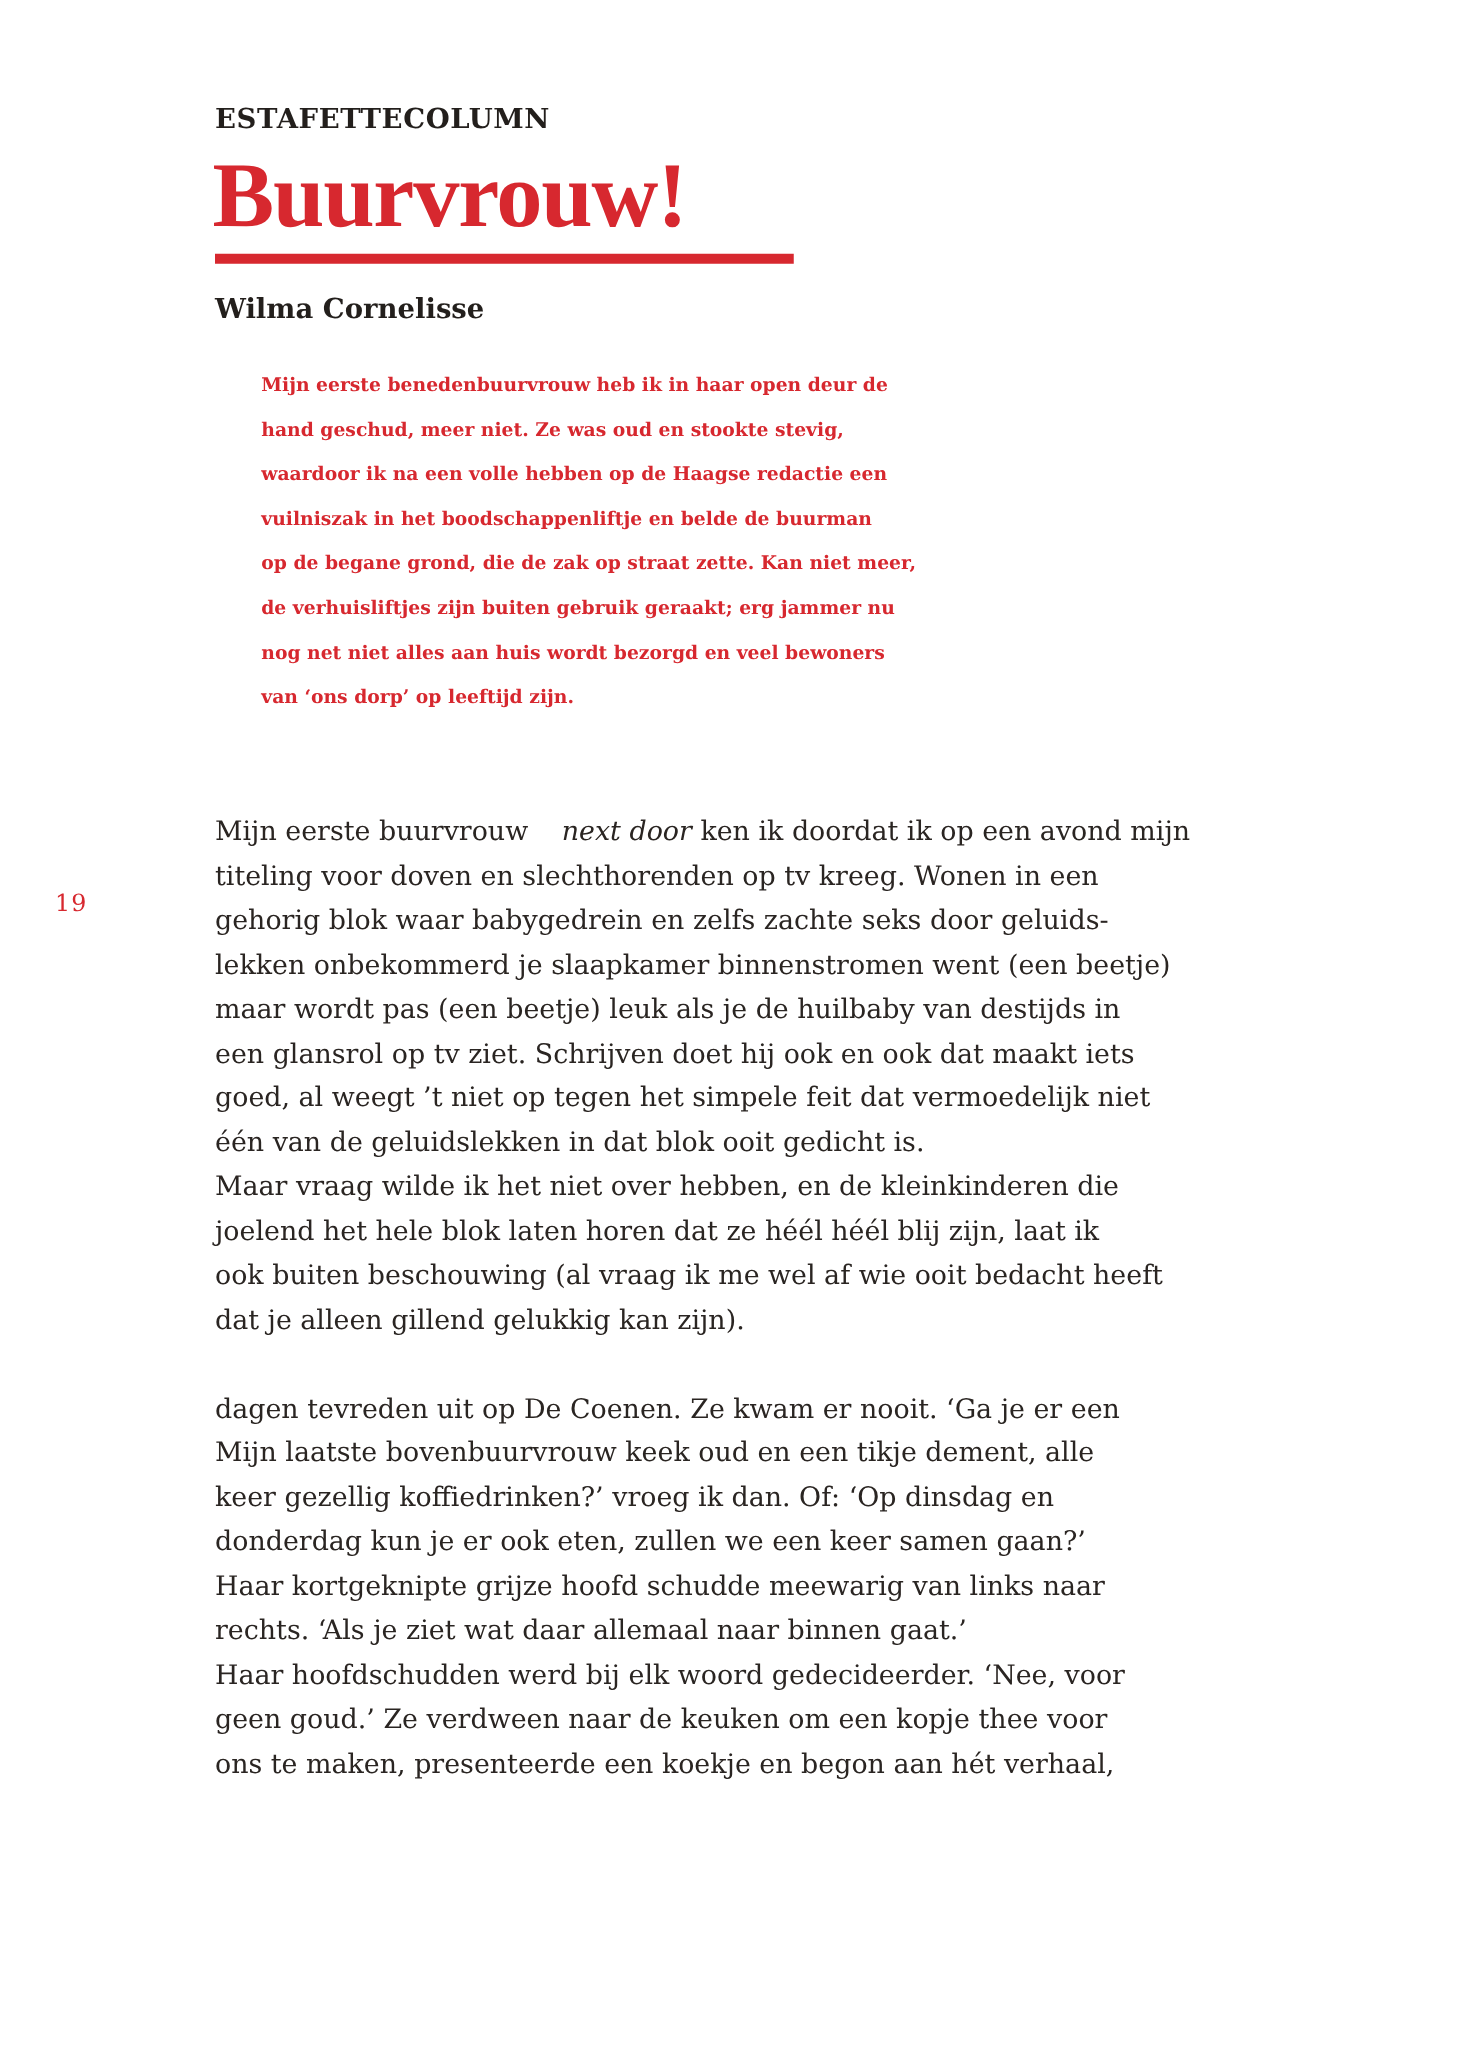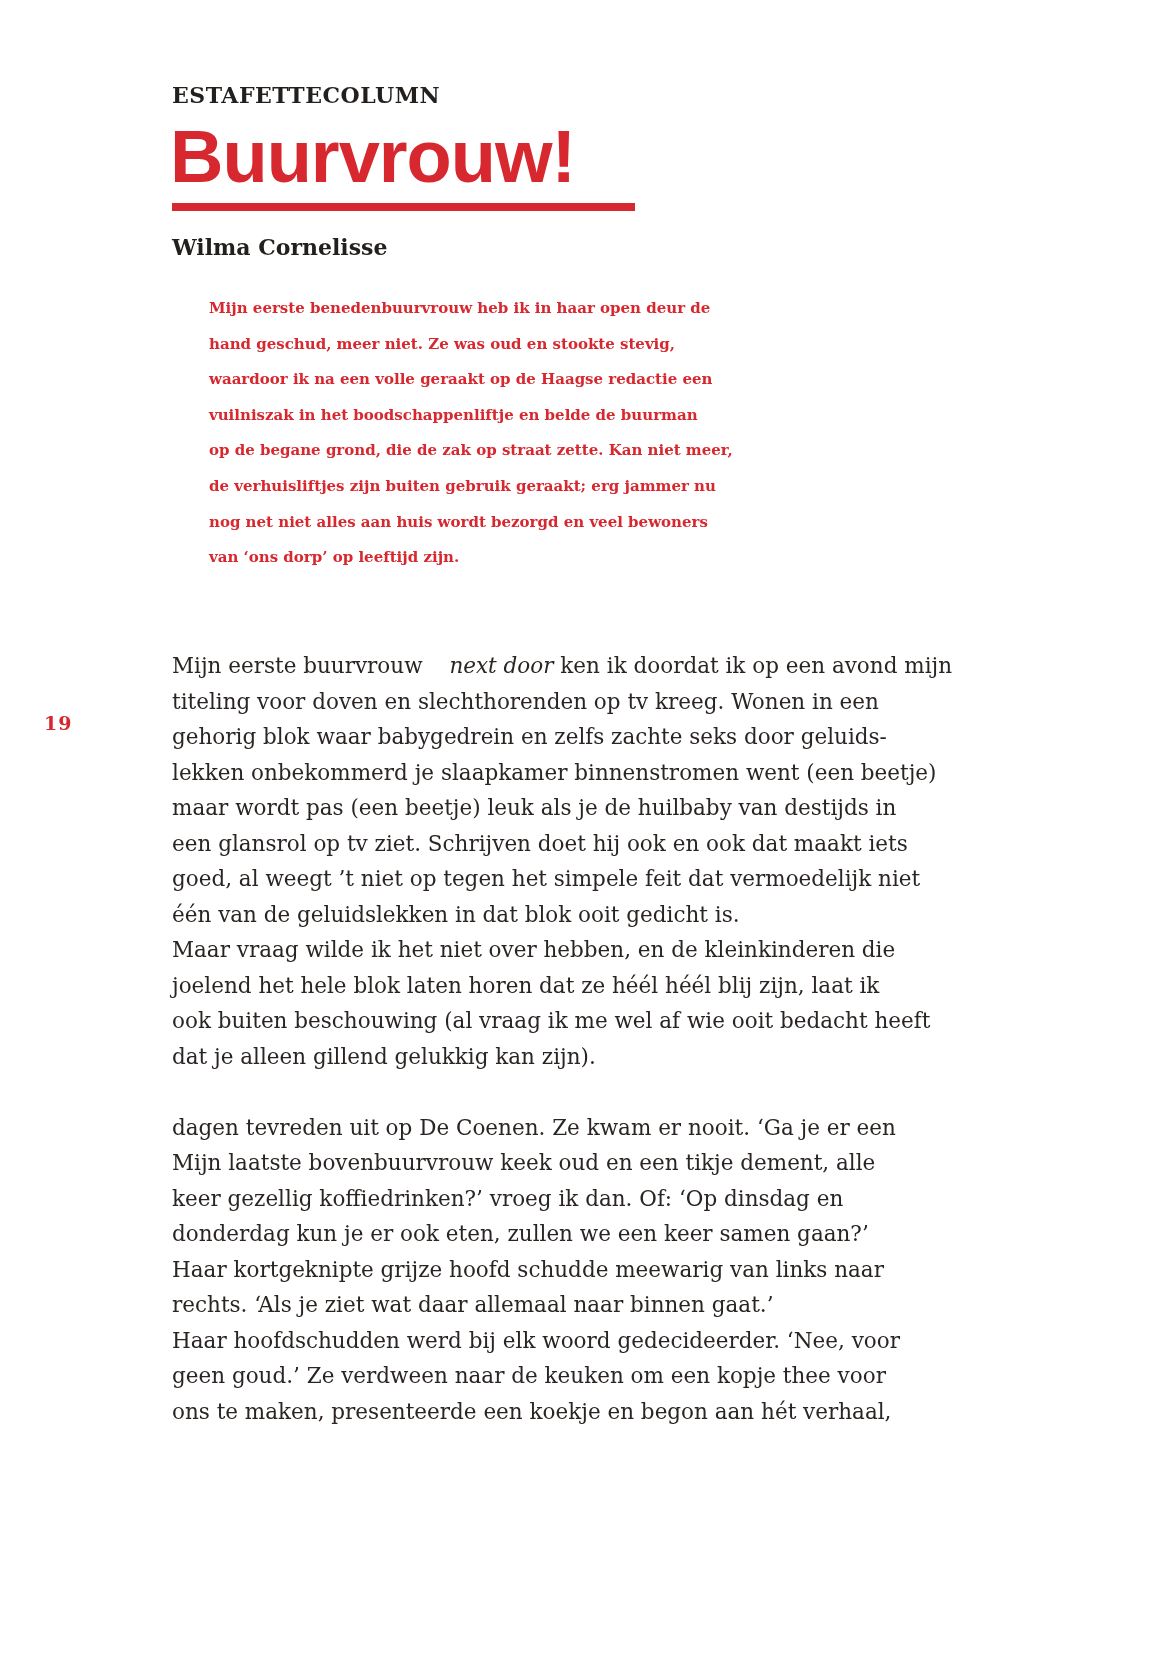--- a/index.html
+++ b/index.html
@@ -30,21 +30,21 @@
       font-size: 22px;
       letter-spacing: 0.5px;
       color: #231f1c;
       margin: 0;
     }
     .title {
       position: absolute;
       left: 170px;
       top: 112px;
       margin: 0;
-      font-family: Liberation Sans, sans-serif;
+      font-family: Liberation Serif, serif;
       font-weight: bold;
       font-size: 74px;
       line-height: 90px;
       color: #d7282f;
       letter-spacing: -1px;
     }
     .title-rule {
       position: absolute;
       left: 172px;
       top: 203px;
@@ -79,21 +79,20 @@
       white-space: nowrap;
     }
     .page-number {
       position: absolute;
       left: 44px;
       top: 712px;
       font-family: "DejaVu Serif", serif;
       font-size: 19px;
       color: #d7282f;
       letter-spacing: 1px;
-      font-weight: bold;
     }
     .body {
       position: absolute;
       left: 172px;
       top: 648px;
       width: 840px;
       font-family: "DejaVu Serif", serif;
       font-size: 21.5px;
       line-height: 35.5px;
       color: #2a2522;
@@ -121,21 +120,21 @@
   <div class="kicker">ESTAFETTECOLUMN</div>
 
   <h1 class="title">Buurvrouw!</h1>
   <div class="title-rule"></div>
 
   <div class="author">Wilma Cornelisse</div>
 
   <p class="intro">
     <span class="line">Mijn eerste benedenbuurvrouw heb ik in haar open deur de</span>
     <span class="line">hand geschud, meer niet. Ze was oud en stookte stevig,</span>
-    <span class="line">waardoor ik na een volle geraakt op de Haagse redactie een</span>
+    <span class="line">waardoor ik na een volle hebben op de Haagse redactie een</span>
     <span class="line">vuilniszak in het boodschappenliftje en belde de buurman</span>
     <span class="line">op de begane grond, die de zak op straat zette. Kan niet meer,</span>
     <span class="line">de verhuisliftjes zijn buiten gebruik geraakt; erg jammer nu</span>
     <span class="line">nog net niet alles aan huis wordt bezorgd en veel bewoners</span>
     <span class="line">van ‘ons dorp’ op leeftijd zijn.</span>
   </p>
 
   <div class="page-number">19</div>
 
   <div class="body">

